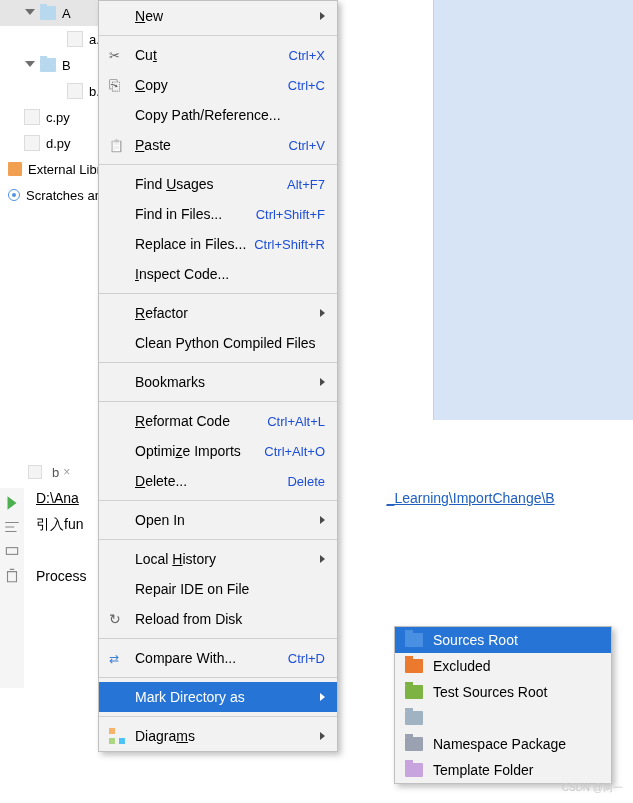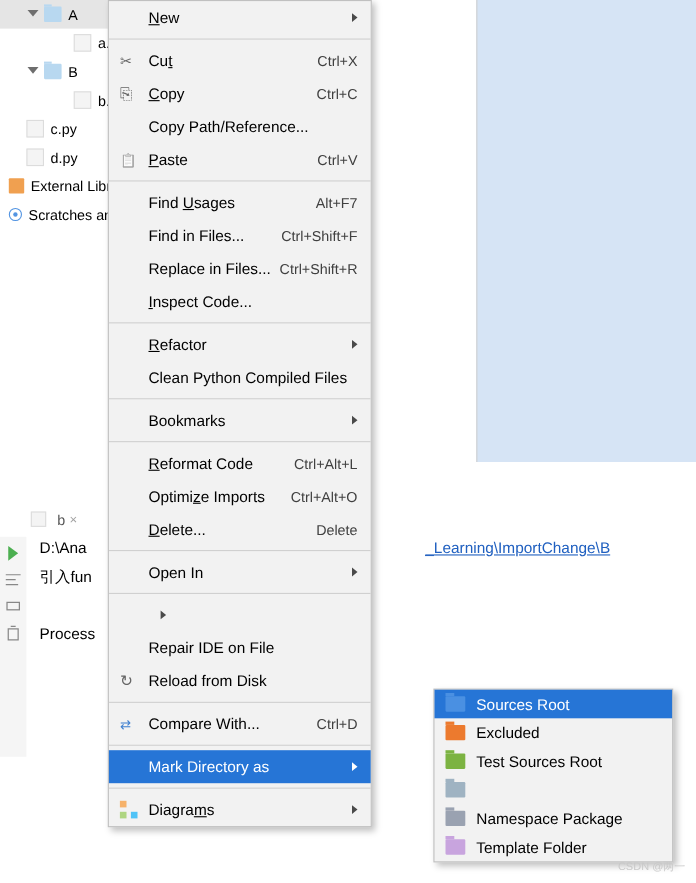--- a/index.html
+++ b/index.html
@@ -98,21 +98,21 @@
       display: flex; align-items: center; gap: 4px;
       padding: 0 8px; font-size: 13px; color: #555;
     }
     .tab-close { color: #a0a0a0; font-size: 12px; }
 
     
     .console {
       position: absolute; left: 8px; top: 490px; right: 4px;
       font-family: "Consolas", monospace; font-size: 14px; color: #000;
     }
-    .console .path { color: #000; }
+    .console .path { color: #000; text-decoration: underline; }
     .console .path-link { color: #2060c0; text-decoration: underline; }
     .gutter {
       position: absolute; left: 0; top: 488px; width: 24px;
       background: #f5f5f5;
     }
     .gutter-icon {
       width: 18px; height: 18px; margin: 6px auto;
       display: block; color: #888;
     }
 
@@ -126,21 +126,21 @@
     }
     .menu-item {
       display: flex; align-items: center;
       height: 30px; padding: 0 12px 0 10px;
       font-size: 14px;
     }
     .menu-item.highlighted { background: #2675d6; color: #fff; }
     .menu-icon { width: 16px; height: 16px; margin-right: 10px; flex-shrink: 0; }
     .menu-label { flex: 1; }
     .menu-label .mnemonic { text-decoration: underline; }
-    .menu-shortcut { color: #404040; font-size: 13px; }
+    .menu-shortcut { color: #1d4ed8; font-size: 13px; }
     .menu-arrow { width: 10px; display: flex; justify-content: flex-end; margin-left: 6px; }
     .menu-arrow::before {
       content: ""; width: 0; height: 0;
       border-top: 4px solid transparent;
       border-bottom: 4px solid transparent;
       border-left: 5px solid #4a4a4a;
     }
     .menu-item.highlighted .menu-arrow::before { border-left-color: #fff; }
     .menu-sep { height: 1px; background: #d0d0d0; margin: 4px 0; }
 
@@ -347,20 +347,21 @@
 
   <div class="menu-item">
     <span class="menu-icon"></span>
     <span class="menu-label">Open In</span>
     <span class="menu-arrow"></span>
   </div>
   <div class="menu-sep"></div>
 
   <div class="menu-item">
     <span class="menu-icon"></span>
+    <span class="menu-label">Local <span class="mnemonic">H</span>istory</span>
     <span class="menu-arrow"></span>
   </div>
   <div class="menu-item">
     <span class="menu-icon"></span>
     <span class="menu-label">Repair IDE on File</span>
   </div>
   <div class="menu-item">
     <span class="menu-icon icon-reload"></span>
     <span class="menu-label">Reload from Disk</span>
   </div>

